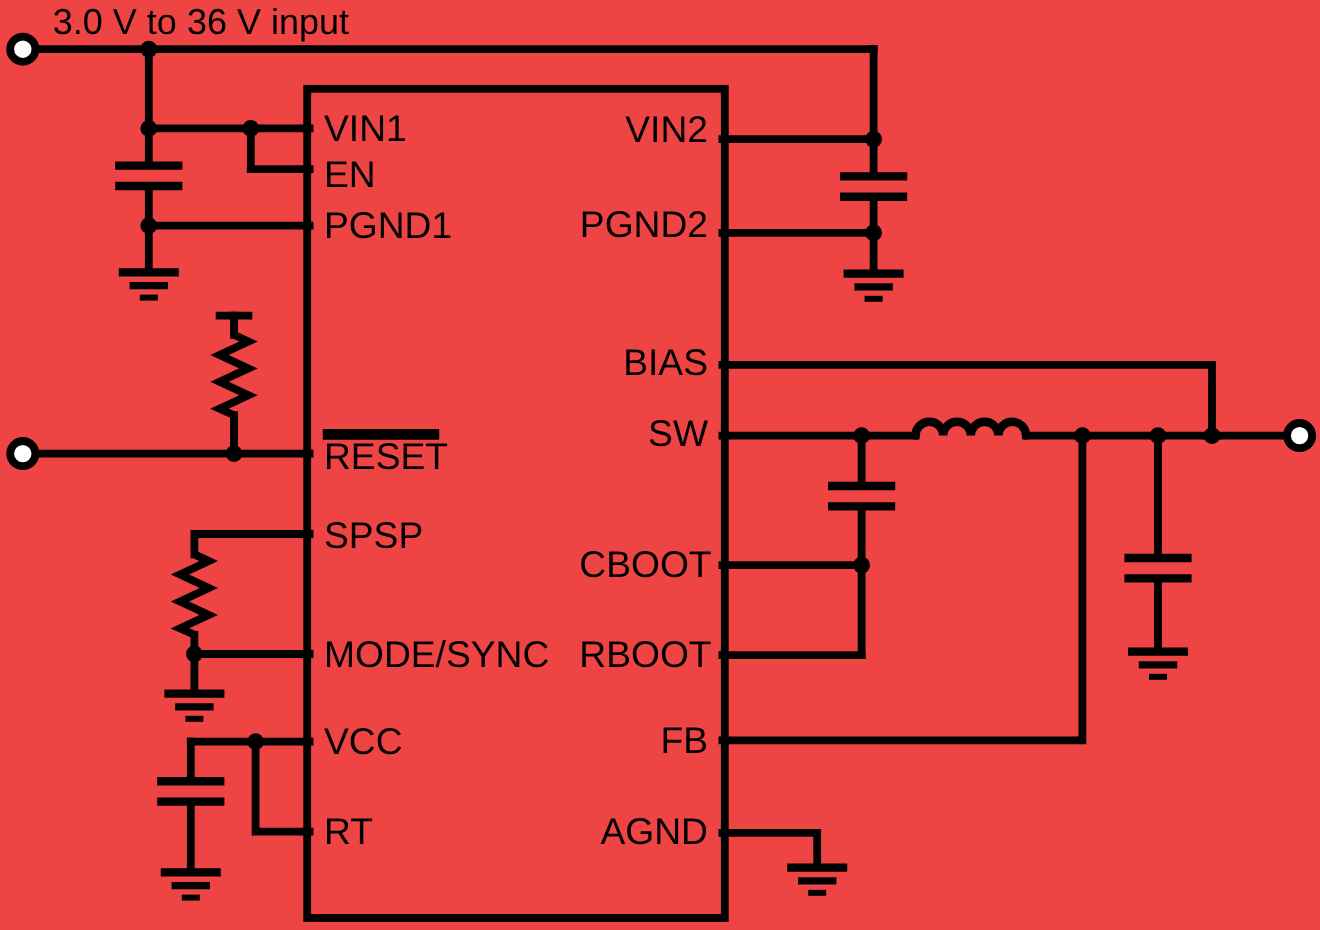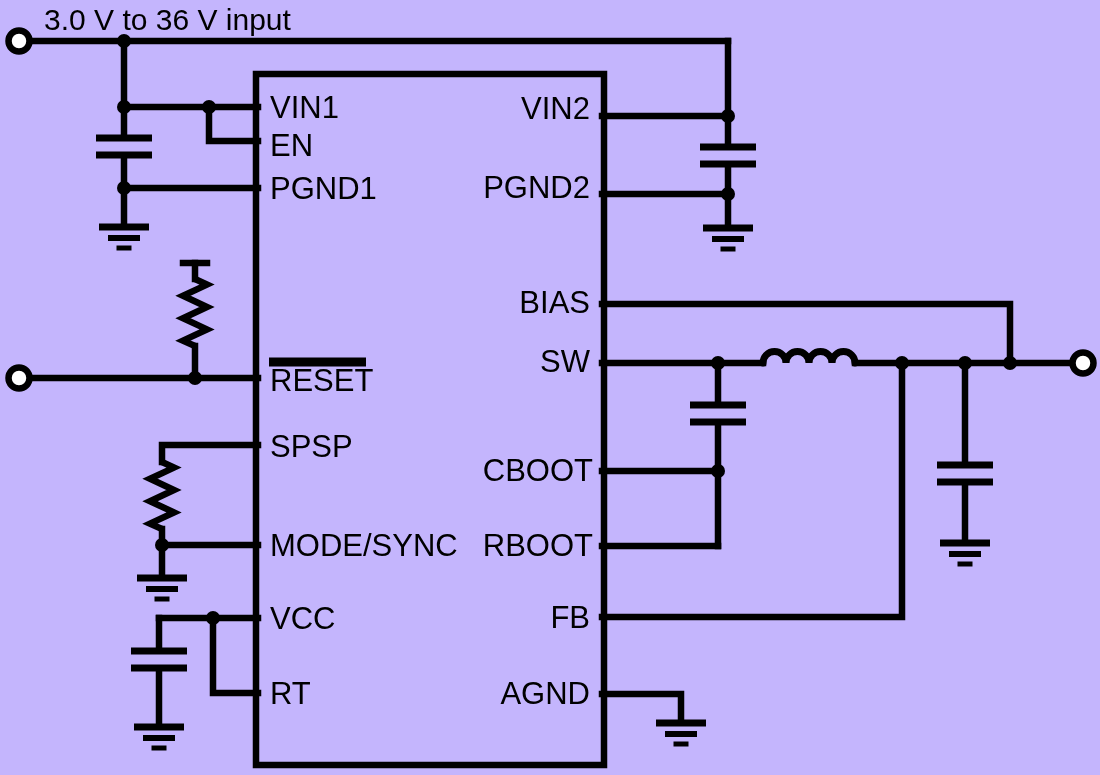--- a/index.html
+++ b/index.html
@@ -1,20 +1,20 @@
 <!DOCTYPE html>
 <html><head>
 <meta charset="utf-8">
 <style>
   html, body { margin: 0; padding: 0; background: #ffffff; }
   #canvas {
     position: relative;
     width: 1100px;
     height: 775px;
-    background: #c4b5fd;
+    background: #ef4444;
     font-family: "Liberation Sans", sans-serif;
   }
   svg text {
     font-family: "Liberation Sans", sans-serif;
     font-size: 31px;
     fill: #000000;
     stroke: none;
   }
   svg .hdr { font-size: 30px; }
 </style>

